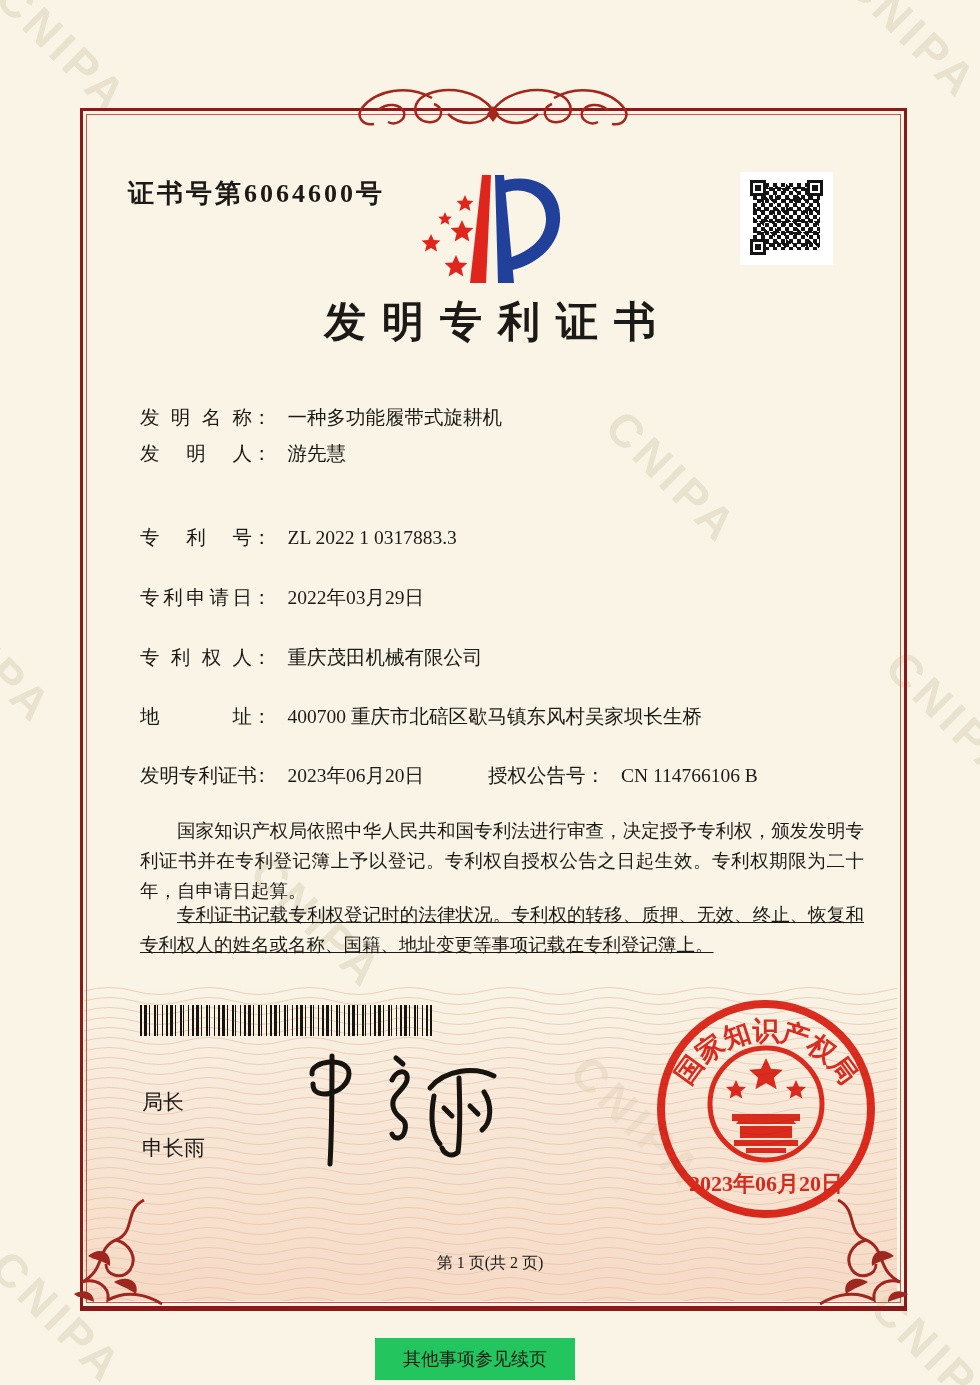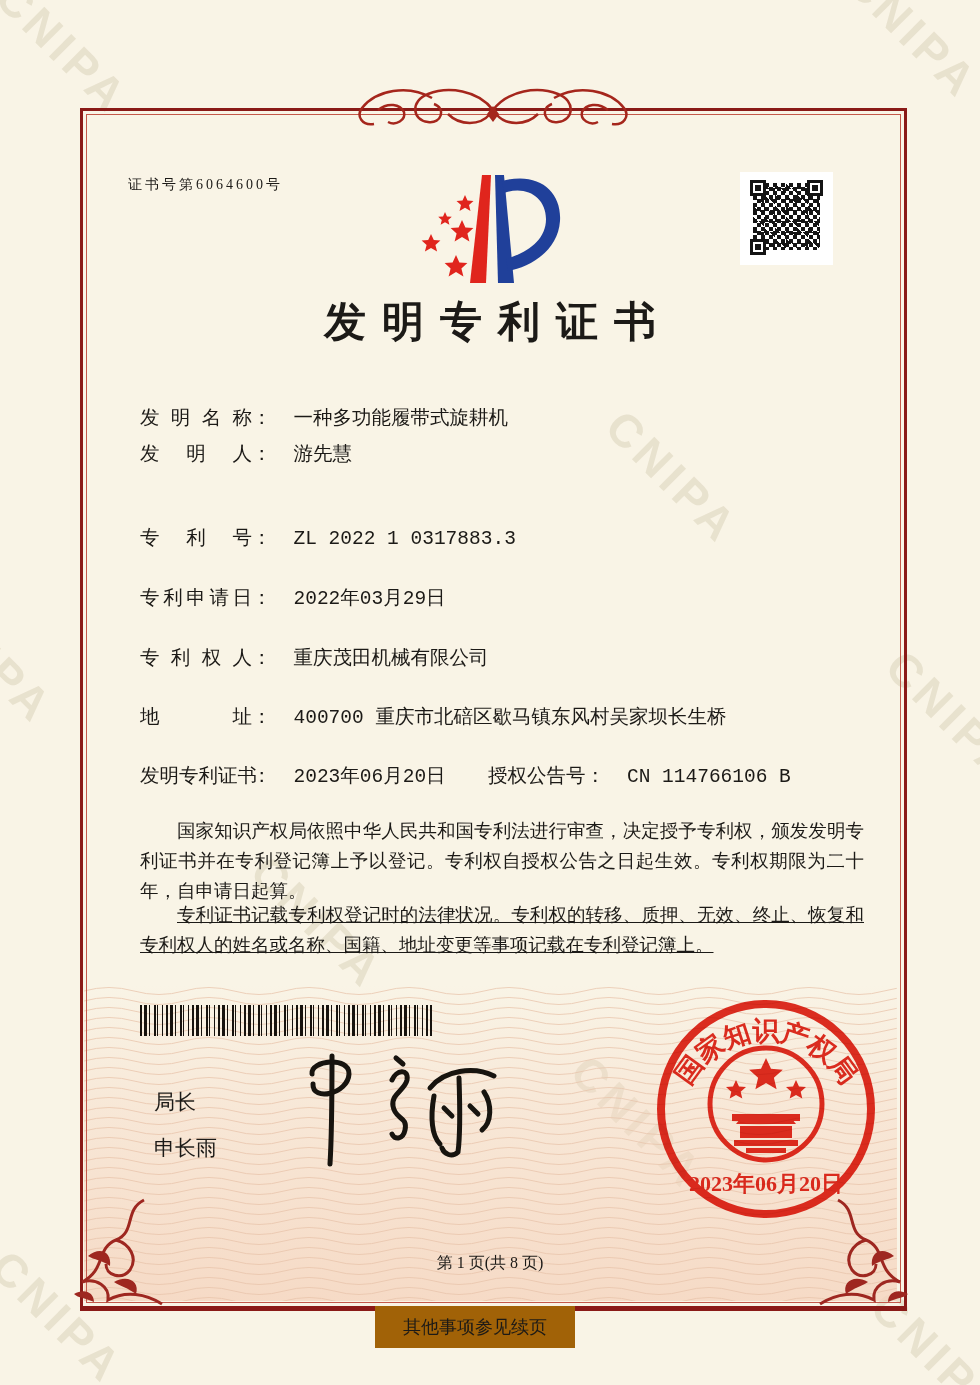--- a/index.html
+++ b/index.html
@@ -14,44 +14,44 @@
   #frame{position:absolute;left:80px;top:108px;width:821px;height:1195px;
          border:3px solid #8a1a17;border-bottom-width:5px;z-index:2;}
   #frame .inner{position:absolute;left:3px;top:3px;right:3px;bottom:3px;
          border:1px solid #c4594a;}
   
   #waves{position:absolute;left:84px;top:985px;width:813px;height:316px;z-index:1;
          background:linear-gradient(180deg,rgba(246,216,196,0) 0%,rgba(246,216,196,.45) 40%,rgba(245,212,190,.8) 100%);}
   #waves svg{width:100%;height:100%;opacity:.75;}
   
   .z3{z-index:3;}
-  #cert-no{left:128px;top:176px;font-size:14px;letter-spacing:3px;}
+  #cert-no{left:128px;top:176px;font-size:26px;letter-spacing:3px;font-weight:bold;}
   #title{left:0;top:294px;width:980px;text-align:center;font-size:42px;font-weight:700;
          letter-spacing:16px;text-indent:16px;}
   .field{position:absolute;left:140px;font-size:19.5px;z-index:3;white-space:nowrap;}
   .field .lab{display:inline-block;width:112px;text-align:justify;text-align-last:justify;}
-  .field .val{margin-left:22px;font-family:Liberation Mono, monospace;}
+  .field .val{margin-left:16px;}
   .para{position:absolute;left:140px;width:724px;font-size:18.5px;line-height:30px;
         text-indent:2em;z-index:3;text-align:justify;}
   #barcode{left:140px;top:1005px;width:292px;height:31px;z-index:3;
      background:
        repeating-linear-gradient(90deg,#17130e 0 2px,rgba(0,0,0,0) 2px 4px,#17130e 4px 7px,rgba(0,0,0,0) 7px 9px,#17130e 9px 10px,rgba(0,0,0,0) 10px 14px,#17130e 14px 16px,rgba(0,0,0,0) 16px 17px,#17130e 17px 18px,rgba(0,0,0,0) 18px 22px,#17130e 22px 23px,rgba(0,0,0,0) 23px 26px);}
-  .officer{position:absolute;left:154px;font-size:21px;z-index:3;
+  .officer{position:absolute;left:142px;font-size:21px;z-index:3;
            font-family:"Liberation Sans","DejaVu Sans",sans-serif;}
   #qr{left:740px;top:172px;width:93px;height:93px;background:#fff;z-index:3;}
   #qr .mods{position:absolute;left:13px;top:11px;width:67px;height:67px;
      background:
        repeating-conic-gradient(#141414 0 25%,rgba(0,0,0,0) 0 50%),
        repeating-conic-gradient(rgba(0,0,0,0) 0 25%,#141414 0 37%,rgba(0,0,0,0) 0 50%);
      background-size:8px 8px,11px 11px;}
   .finder{position:absolute;width:16px;height:16px;border:3px solid #141414;background:#fff;box-sizing:border-box;}
   .finder::after{content:"";position:absolute;left:2px;top:2px;width:6px;height:6px;background:#141414;}
   #f1{left:10px;top:8px;}#f2{right:10px;top:8px;}#f3{left:10px;bottom:10px;}
   #pageinfo{left:0;top:1253px;width:980px;text-align:center;font-size:16px;z-index:3;}
-  #contnote{left:375px;top:1306px;width:200px;height:42px;background:#a16207;z-index:3;
+  #contnote{left:375px;top:1338px;width:200px;height:42px;background:#22c55e;z-index:3;
             text-align:center;line-height:42px;font-size:18px;}
   #seal{left:648px;top:996px;z-index:4;mix-blend-mode:multiply;opacity:.95;}
   #sig{left:292px;top:1052px;z-index:3;}
   #logo{left:410px;top:163px;z-index:3;}
   .orn{position:absolute;z-index:2;}
 </style>
 </head>
 <body>
 
 <span class="wm" style="left:-20px;top:20px;">CNIPA</span>
@@ -240,14 +240,14 @@
     <path d="M148,84 l3,6.4 7,.6 -5.3,4.7 1.6,6.9 -6.3,-3.7 -6.3,3.7 1.6,-6.9 -5.3,-4.7 7,-.6 z"></path>
     <rect x="84" y="118" width="68" height="7"></rect>
     <path d="M88,128 h60 l-4,-5 h-52 z"></path>
     <rect x="92" y="130" width="52" height="12"></rect>
     <rect x="86" y="144" width="64" height="6"></rect>
     <rect x="98" y="152" width="40" height="5"></rect>
   </g>
   <text x="118" y="195" text-anchor="middle" font-size="22" font-weight="700" fill="#e02317" font-family="'Liberation Serif','DejaVu Serif',serif">2023年06月20日</text>
 </svg>
 
-<div class="abs" id="pageinfo">第 1 页(共 8 页)</div>
+<div class="abs" id="pageinfo">第 1 页(共 2 页)</div>
 <div class="abs" id="contnote">其他事项参见续页</div>
 
 </body></html>

